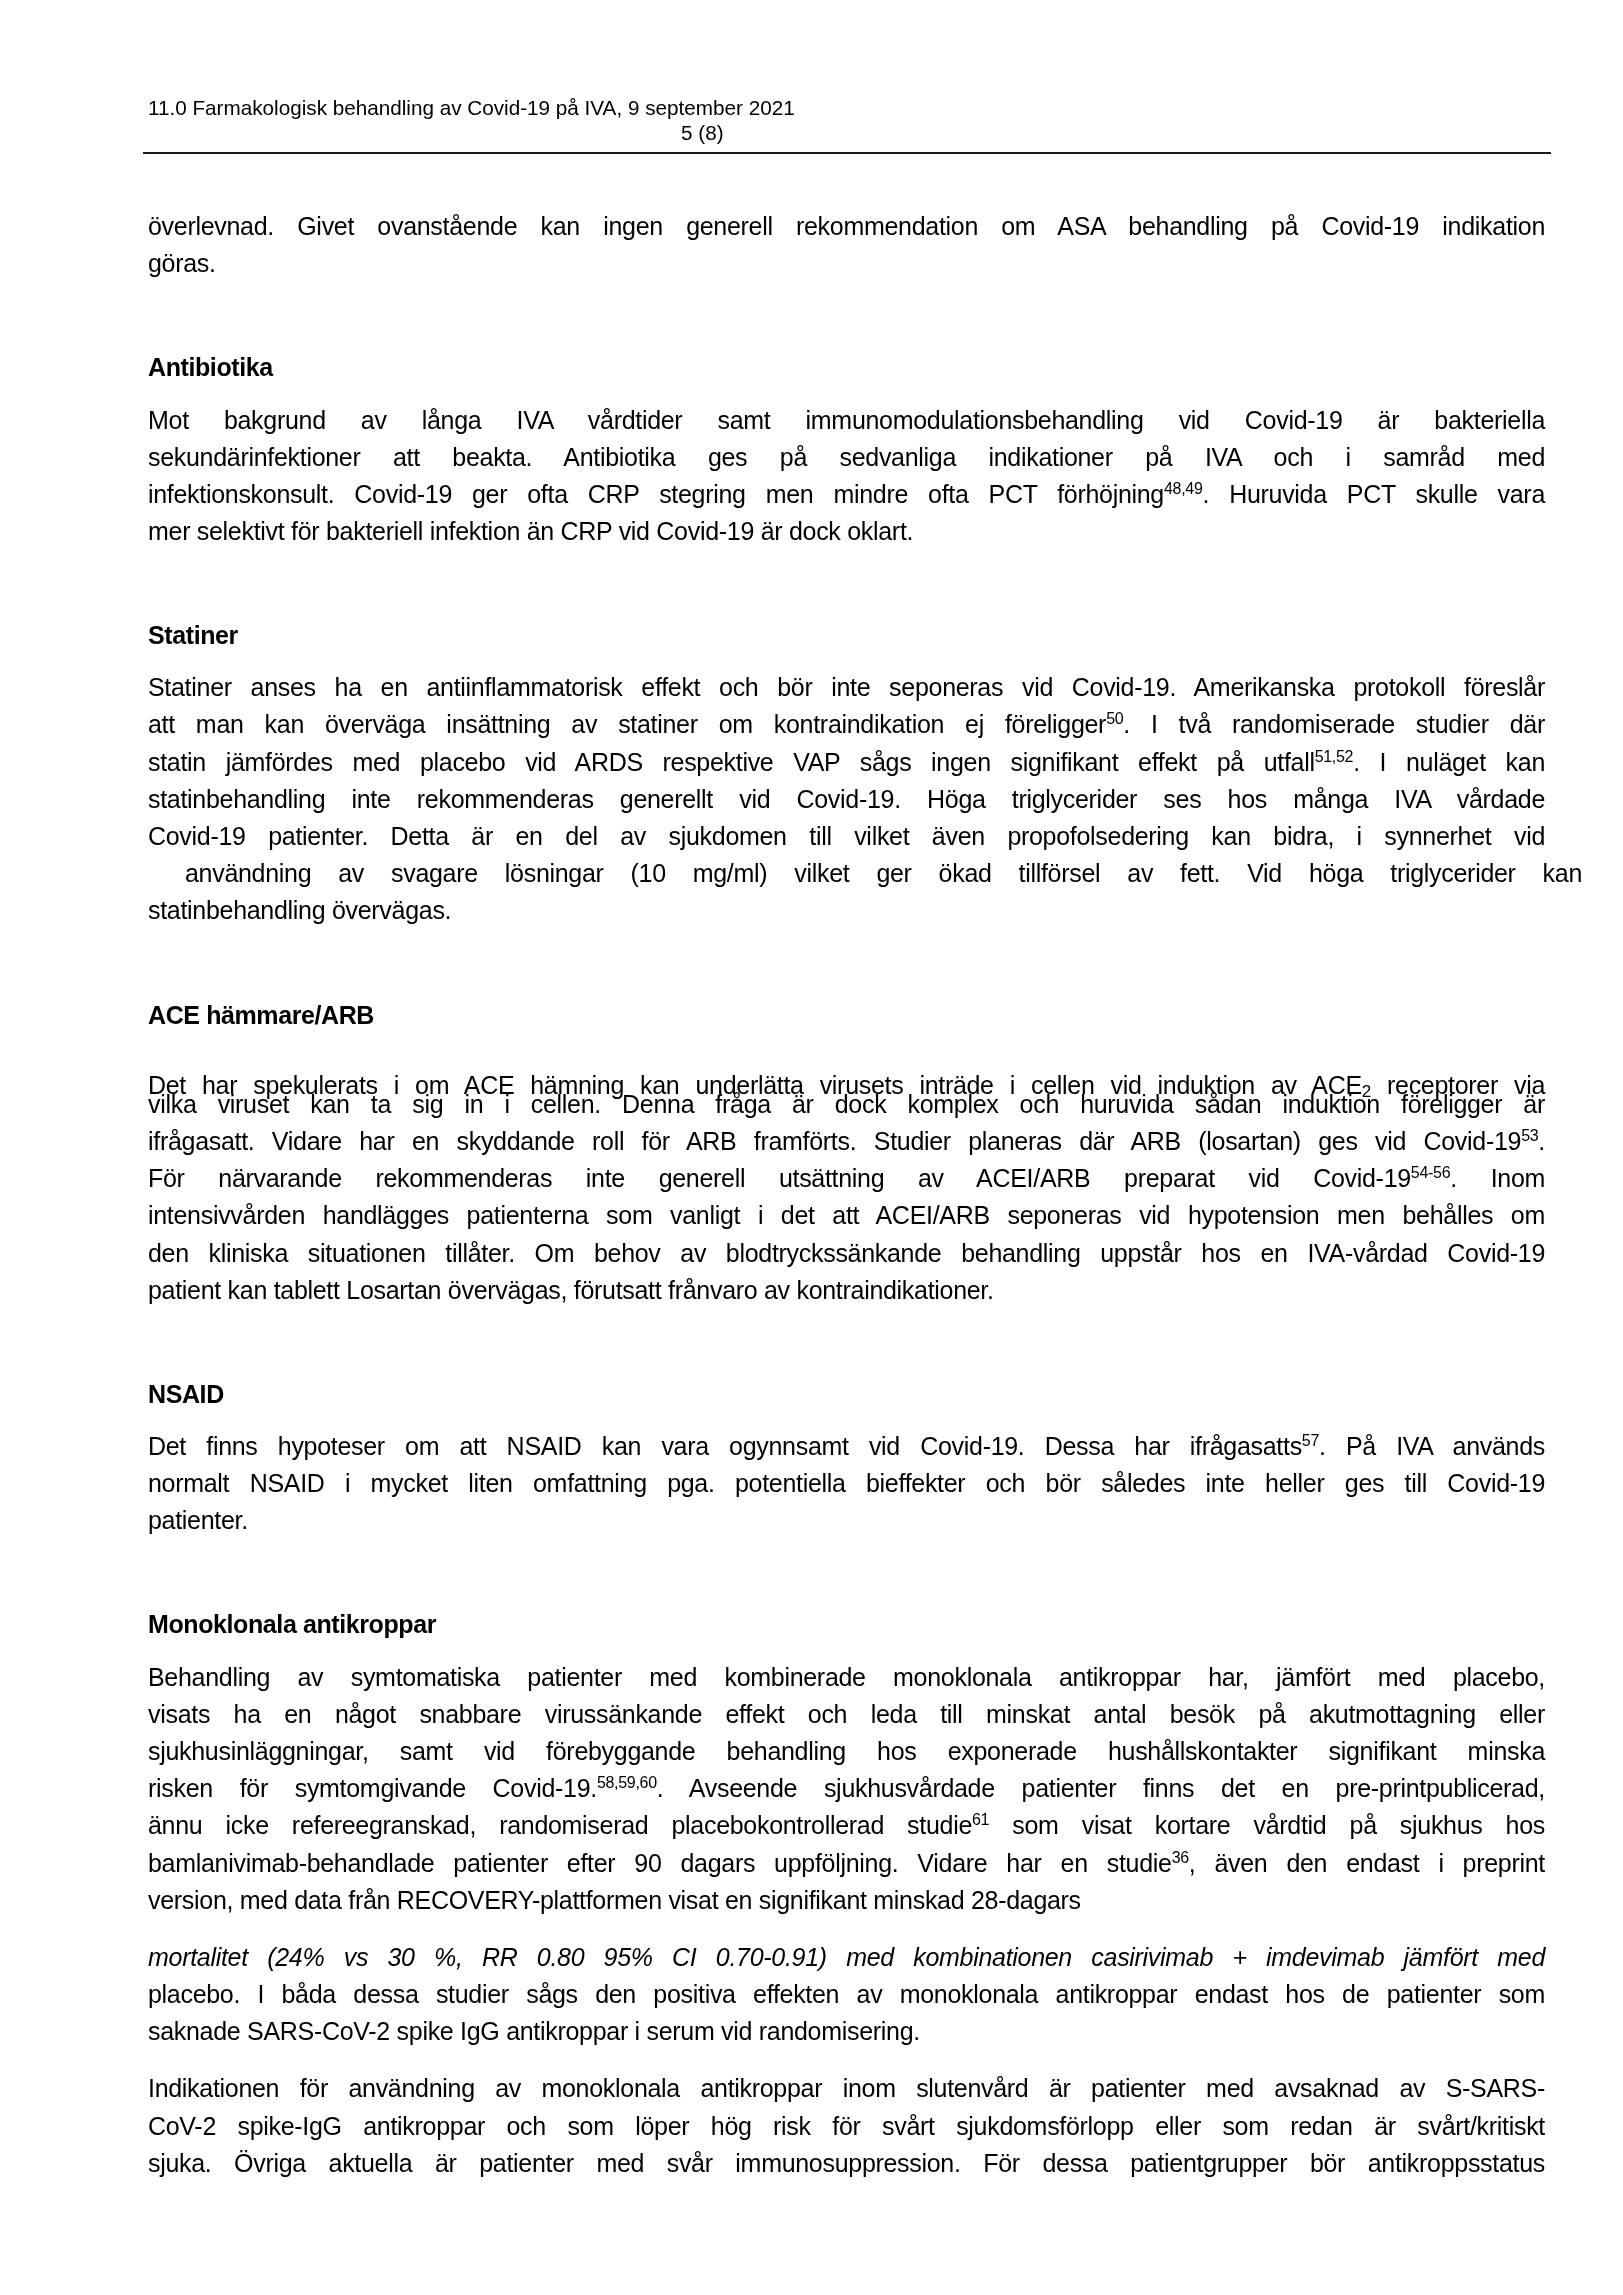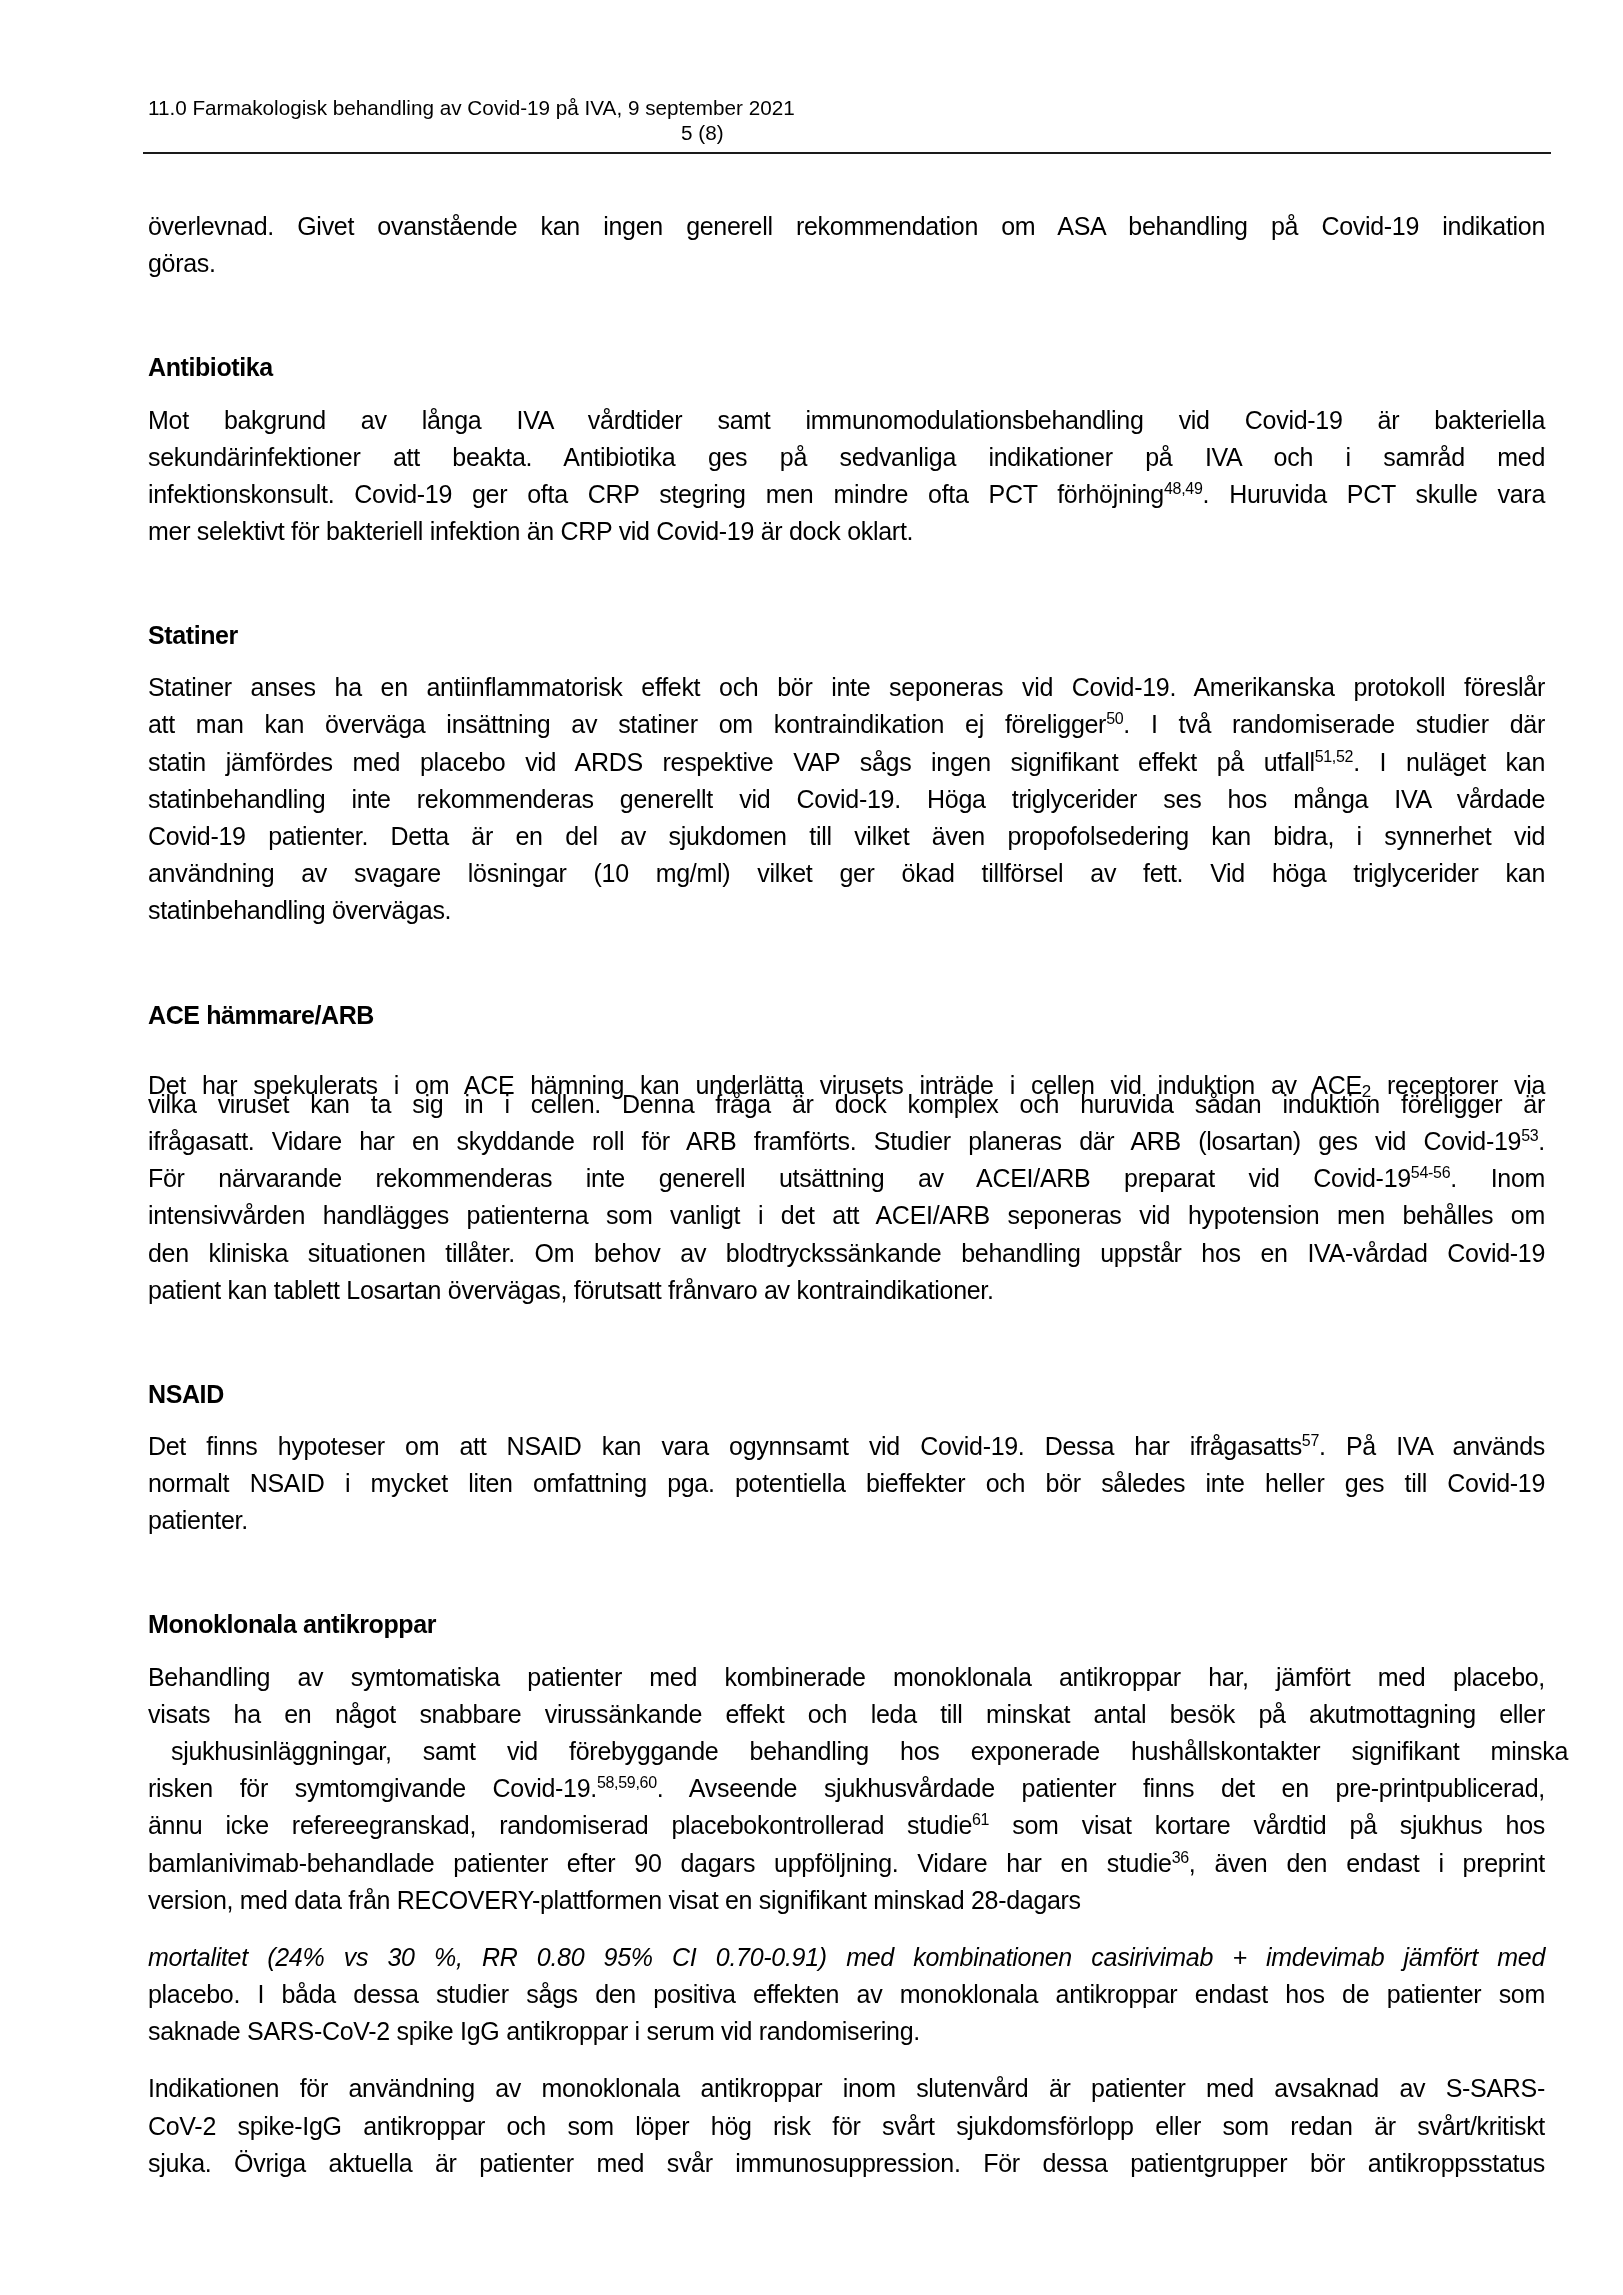--- a/index.html
+++ b/index.html
@@ -127,21 +127,21 @@
       </div>
       <div class="line just" style="top: 744px;">
         <span class="inner"><span>statin jämfördes med placebo vid ARDS respektive VAP sågs ingen signifikant effekt på utfall</span><sup>51,52</sup><span>. I nuläget kan</span></span>
       </div>
       <div class="line just" style="top: 781px;">
         <span class="inner"><span>statinbehandling inte rekommenderas generellt vid Covid-19.  Höga triglycerider ses hos många IVA vårdade</span></span>
       </div>
       <div class="line just" style="top: 818px;">
         <span class="inner"><span>Covid-19 patienter. Detta är en del av sjukdomen till vilket även propofolsedering kan bidra, i synnerhet vid</span></span>
       </div>
-      <div class="line just" style="top: 855px;">
+      <div class="line just" style="top: 855px; margin-left: 37px;">
         <span class="inner"><span>användning av svagare lösningar (10 mg/ml) vilket ger ökad tillförsel av fett. Vid höga triglycerider kan</span></span>
       </div>
       <div class="line" style="top: 892px;"><span class="inner"><span>statinbehandling övervägas.</span></span></div>
     </div>
     <div>
       <div class="heading" style="top: 997px;">ACE hämmare/ARB</div>
       <div class="line just" style="top: 1067px;">
         <span class="inner"><span>Det har spekulerats i om ACE hämning kan underlätta virusets inträde i cellen vid induktion av ACE</span><sub>2</sub><span> receptorer via</span></span>
       </div>
       <div class="line just" style="top: 1086px;">
@@ -172,21 +172,21 @@
       <div class="line" style="top: 1502px;"><span class="inner"><span>patienter.</span></span></div>
     </div>
     <div>
       <div class="heading" style="top: 1606px;">Monoklonala antikroppar</div>
       <div class="line just" style="top: 1659px;">
         <span class="inner"><span>Behandling av symtomatiska patienter med kombinerade monoklonala antikroppar har, jämfört med placebo,</span></span>
       </div>
       <div class="line just" style="top: 1696px;">
         <span class="inner"><span>visats ha en något snabbare virussänkande effekt och leda till minskat antal besök på akutmottagning eller</span></span>
       </div>
-      <div class="line just" style="top: 1733px; margin-left: 23px;">
+      <div class="line just" style="top: 1733px;">
         <span class="inner"><span>sjukhusinläggningar, samt vid förebyggande behandling hos exponerade hushållskontakter signifikant minska</span></span>
       </div>
       <div class="line just" style="top: 1770px;">
         <span class="inner"><span>risken för symtomgivande Covid-19.</span><sup>58,59,60</sup><span>. Avseende sjukhusvårdade patienter finns det en pre-printpublicerad,</span></span>
       </div>
       <div class="line just" style="top: 1807px;">
         <span class="inner"><span>ännu icke refereegranskad, randomiserad placebokontrollerad studie</span><sup>61</sup><span> som visat kortare vårdtid på sjukhus hos</span></span>
       </div>
       <div class="line just" style="top: 1845px;">
         <span class="inner"><span>bamlanivimab-behandlade patienter efter 90 dagars uppföljning. Vidare har en studie</span><sup>36</sup><span>, även den endast i preprint</span></span>

